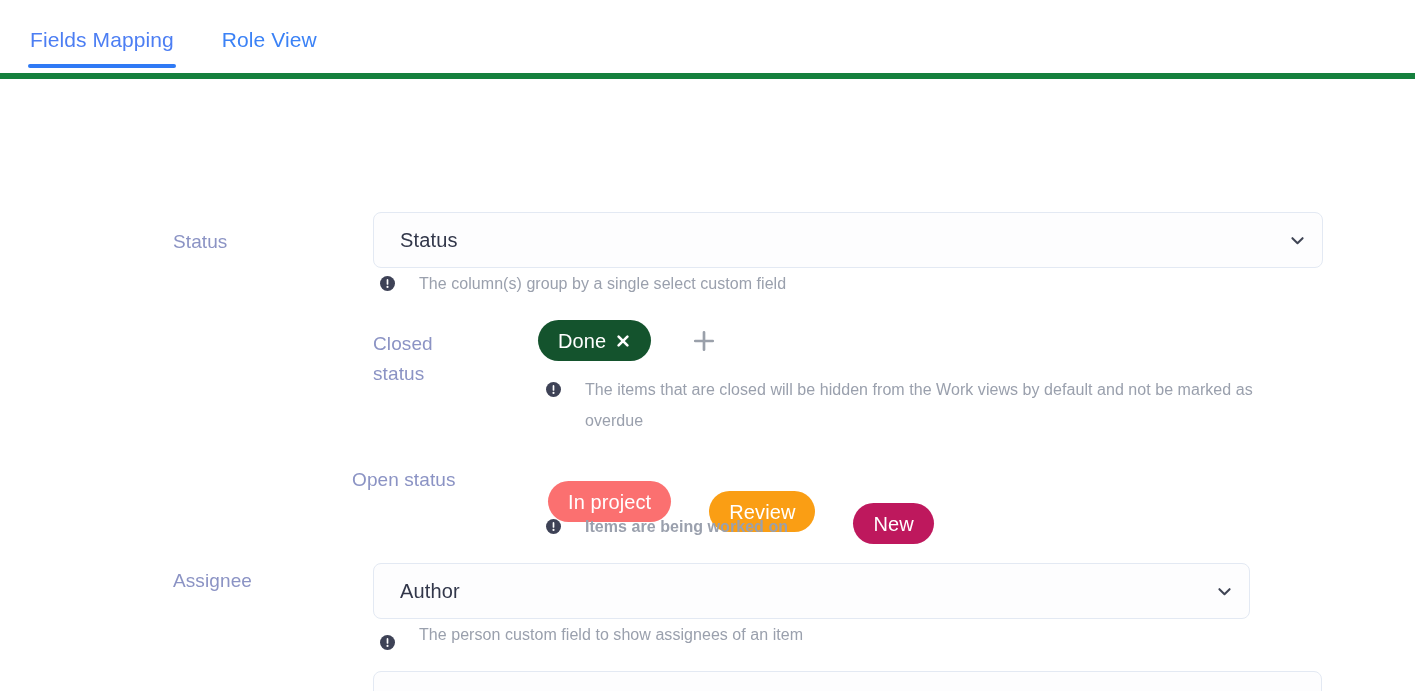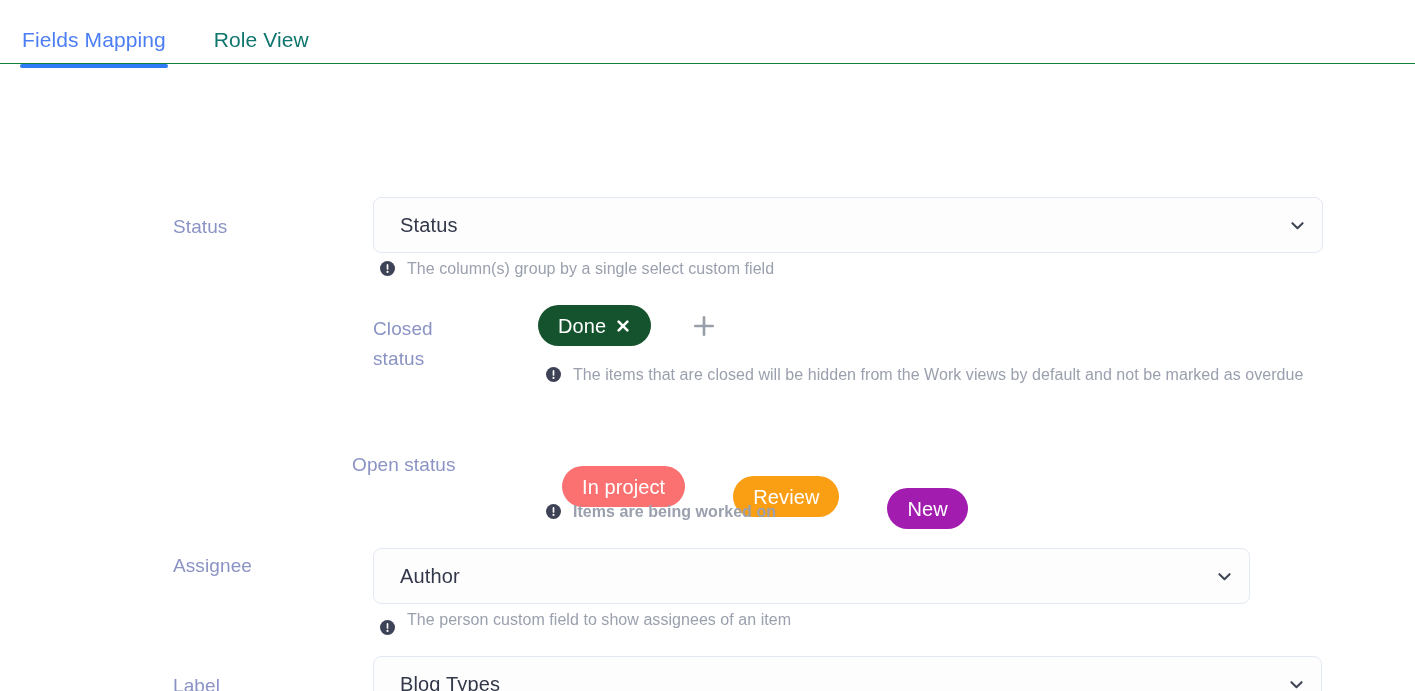--- a/index.html
+++ b/index.html
@@ -13,39 +13,39 @@
   body {
     font-family: "Liberation Sans", sans-serif;
     background: #ffffff;
     color: #3c4257;
     -webkit-font-smoothing: antialiased;
   }
 
   
   .tabbar {
     position: relative;
-    height: 64px;
+    height: 79px;
     background: #ffffff;
-    border-bottom: 1px solid #15803d;
+    border-bottom: 6px solid #15803d;
     display: flex;
     align-items: flex-start;
-    padding-left: 20px;
+    padding-left: 28px;
   }
 
   .tab {
     position: relative;
     height: 79px;
     display: flex;
     align-items: center;
     padding: 0 2px;
     margin-right: 44px;
     font-size: 21px;
     line-height: 1;
     letter-spacing: .1px;
-    color: #0f766e;
+    color: #3b82f6;
     background: none;
     border: none;
     font-family: inherit;
     cursor: pointer;
     white-space: nowrap;
   }
 
   .tab.active { color: #4c7ef3; }
 
   .tab.active::after {
@@ -107,21 +107,21 @@
     display: block;
   }
 
   .chevron svg { display: block; }
 
   
   .hint {
     position: absolute;
     display: flex;
     align-items: flex-start;
-    gap: 12px;
+    gap: 24px;
     font-size: 16px;
     line-height: 31px;
     color: #9aa0ad;
     letter-spacing: .05px;
   }
 
   .hint .hint-text { display: block; }
 
   .info-icon {
     flex: 0 0 auto;
@@ -244,28 +244,28 @@
         <circle cx="8" cy="8" r="8" fill="#3e4256"></circle>
         <rect x="7.1" y="3.3" width="1.8" height="6.0" rx="0.9" fill="#ffffff"></rect>
         <circle cx="8" cy="11.6" r="1.15" fill="#ffffff"></circle>
       </svg>
     </span>
     <span class="hint-text">The items that are closed will be hidden from the Work views by default and not be marked as overdue</span>
   </div>
 
   <div class="field-label" style="left:352px; top:386px;">Open status</div>
 
-  <div class="chip-row" style="left:562px; top:380px; gap:48px;">
+  <div class="chip-row" style="left:548px; top:380px; gap:38px;">
     <button class="chip" style="background:#fb7070;">
       <span class="chip-label">In project</span>
     </button>
     <button class="chip" style="background:#fa9e14;margin-top:20px;">
       <span class="chip-label">Review</span>
     </button>
-    <button class="chip" style="background:#a21caf;margin-top:44px;">
+    <button class="chip" style="background:#be185d;margin-top:44px;">
       <span class="chip-label">New</span>
     </button>
   </div>
 
   <div class="hint" style="left:546px; top:432px; width:760px;font-weight:bold;">
     <span class="info-icon">
       <svg viewBox="0 0 16 16" width="15" height="15" aria-hidden="true">
         <circle cx="8" cy="8" r="8" fill="#3e4256"></circle>
         <rect x="7.1" y="3.3" width="1.8" height="6.0" rx="0.9" fill="#ffffff"></rect>
         <circle cx="8" cy="11.6" r="1.15" fill="#ffffff"></circle>

